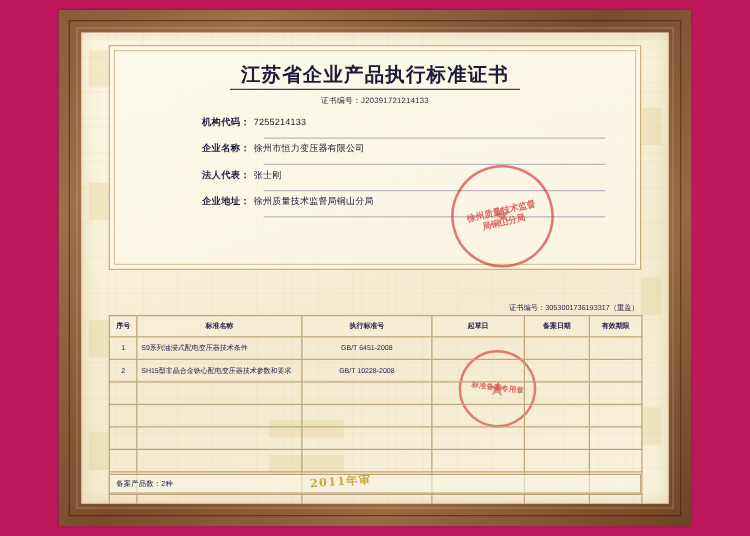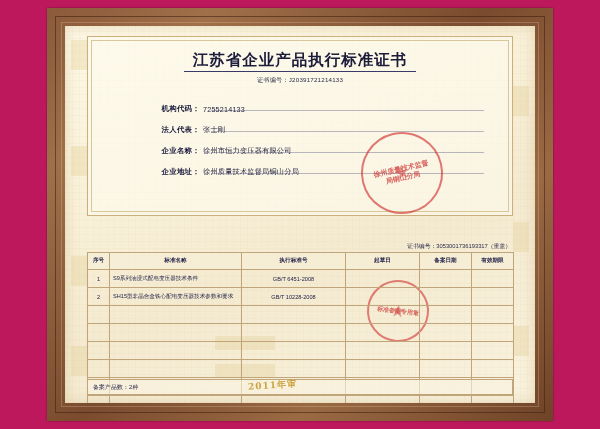--- a/index.html
+++ b/index.html
@@ -120,21 +120,21 @@
   .field-list {
     position: absolute;
     left: 38px;
     right: 24px;
     top: 56px;
   }
   .field-row {
     position: relative;
     height: 21px;
     display: flex;
-    align-items: flex-end;
+    align-items: flex-start;
   }
   .field-label {
     width: 74px;
     text-align: right;
     font-size: 7.4px;
     font-weight: bold;
     color: #17173a;
     letter-spacing: 0.3px;
     flex: 0 0 auto;
   }
@@ -312,28 +312,28 @@
 
         <div class="field-list">
 
           <div class="field-row">
             <span class="field-label">机构代码：</span>
             <span class="field-value">7255214133</span>
             <span class="field-underline"></span>
           </div>
 
           <div class="field-row">
+            <span class="field-label">企业名称：</span>
+            <span class="field-value">徐州市恒力变压器有限公司</span>
+            <span class="field-underline"></span>
+          </div>
+
+          <div class="field-row">
             <span class="field-label">法人代表：</span>
             <span class="field-value">张士刚</span>
-            <span class="field-underline"></span>
-          </div>
-
-          <div class="field-row">
-            <span class="field-label">企业名称：</span>
-            <span class="field-value">徐州市恒力变压器有限公司</span>
             <span class="field-underline"></span>
           </div>
 
 
 
           <div class="field-row">
             <span class="field-label">企业地址：</span>
             <span class="field-value">徐州质量技术监督局铜山分局</span>
             <span class="field-underline"></span>
           </div>

